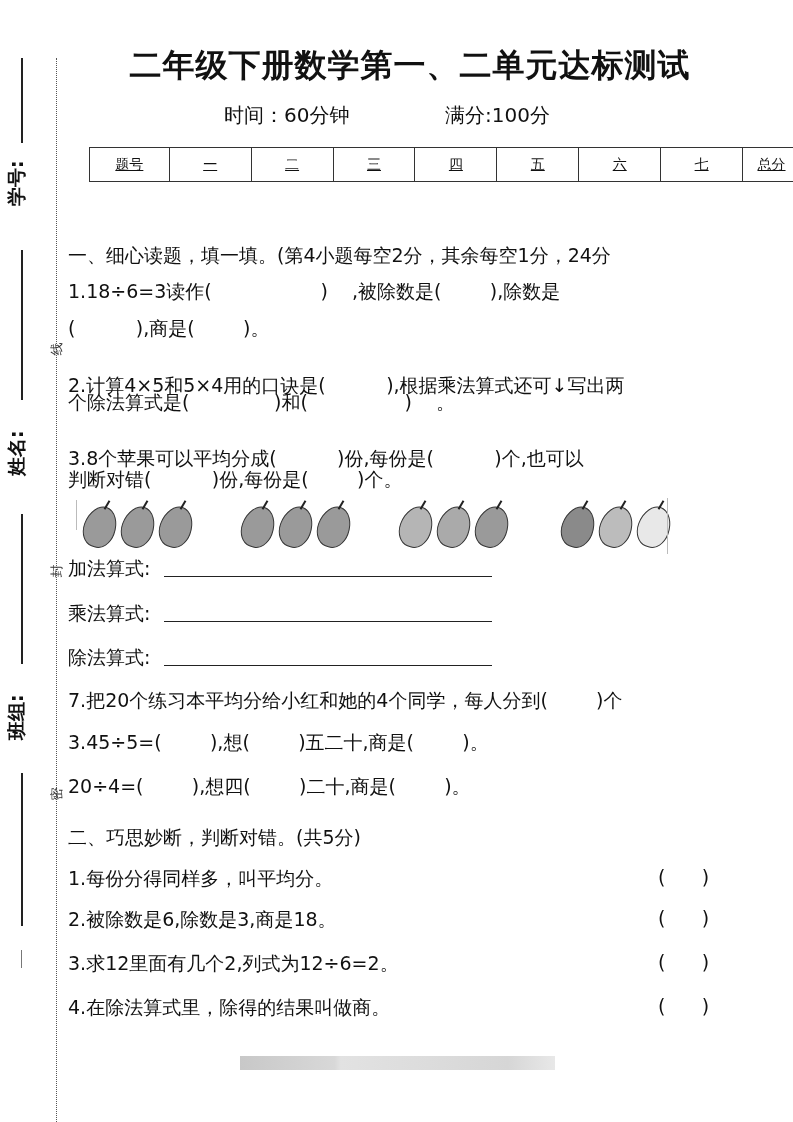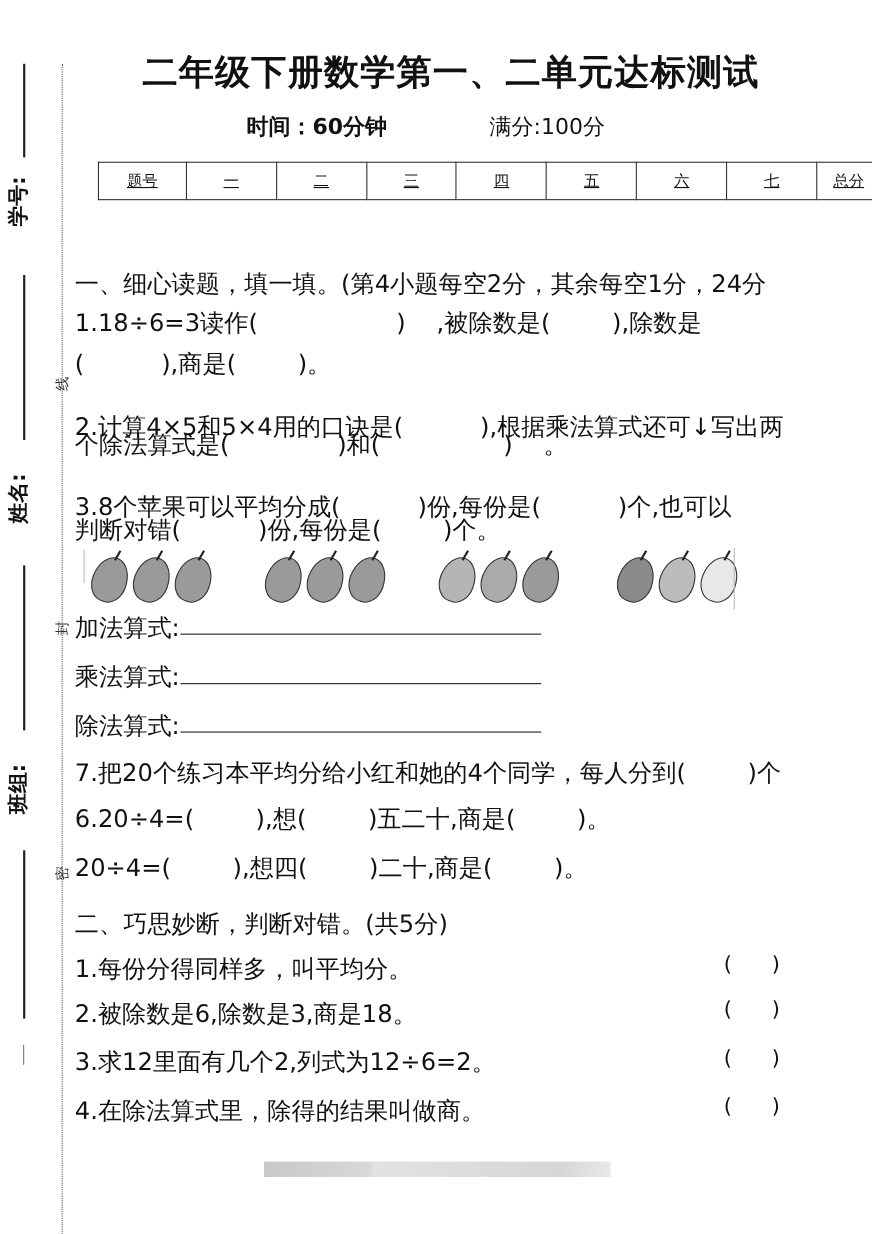--- a/index.html
+++ b/index.html
@@ -16,21 +16,21 @@
                font-family: "DejaVu Sans", sans-serif; }
 
   .title { position: absolute; left: 60px; width: 700px; top: 44px; text-align: center;
            font-size: 32px; font-weight: bold; letter-spacing: 1px; font-family: "DejaVu Sans", sans-serif; }
   .subtitle { position: absolute; top: 102px; font-size: 20px; font-family: "DejaVu Sans", sans-serif; }
 
   table.score { position: absolute; left: 89px; top: 147px; width: 712px; border-collapse: collapse;
                 font-family: "DejaVu Sans", sans-serif; font-size: 14px; text-decoration: underline; }
   table.score td { border: 1.5px solid #333; text-align: center; height: 33px; padding: 0; }
 
-  .line { position: absolute; left: 68px; font-size: 22px; white-space: pre; font-family: "DejaVu Sans", sans-serif; }
+  .line { position: absolute; left: 68px; font-size: 19px; white-space: pre; font-family: "DejaVu Sans", sans-serif; }
   .underline { position: absolute; height: 0; border-top: 1.5px solid #222; left: 164px; width: 328px; }
 
   .apples { position: absolute; top: 500px; height: 52px; display: flex; gap: 2px; }
   .apple { width: 36px; height: 46px; position: relative; }
   .apple .body { position: absolute; left: 2px; top: 6px; width: 30px; height: 40px; border-radius: 50% 50% 45% 45% / 55% 55% 45% 45%;
                  background: #9a9a9a; border: 1.5px solid #333; transform: rotate(20deg); }
   .apple .stem { position: absolute; left: 24px; top: 0; width: 2px; height: 10px; background: #222; transform: rotate(30deg); }
   .apple.light .body { background: #e8e8e8; }
   .vbar { position: absolute; width: 1px; background: #bbb; }
 
@@ -50,21 +50,21 @@
 <div class="margin-label" style="top:712px;">班组:</div>
 <div class="margin-solid" style="top:773px;height:153px;"></div>
 <div class="margin-solid" style="top:950px;height:18px;width:1px;background:#777;"></div>
 
 <div class="dotted-line" style="top:58px;height:1064px;"></div>
 <div class="seal-char" style="top:340px;">线</div>
 <div class="seal-char" style="top:562px;">封</div>
 <div class="seal-char" style="top:785px;">密</div>
 
 <div class="title">二年级下册数学第一、二单元达标测试</div>
-<div class="subtitle" style="left:224px;font-weight:bold;">时间：60分钟</div>
+<div class="subtitle" style="left:224px;">时间：60分钟</div>
 <div class="subtitle" style="left:445px;">满分:100分</div>
 
 <table class="score">
   <tbody>
       <tr>
     <td style="width:72px">题号</td>
     <td style="width:74px">一</td>
     <td style="width:74px">二</td>
     <td style="width:74px">三</td>
     <td style="width:74px">四</td>
@@ -144,21 +144,21 @@
 <div class="vbar" style="left:667px;top:498px;height:56px;"></div>
 
 <div class="line" style="top:556px;">加法算式:</div>
 <div class="underline" style="top:576px;"></div>
 <div class="line" style="top:601px;">乘法算式:</div>
 <div class="underline" style="top:621px;"></div>
 <div class="line" style="top:645px;">除法算式:</div>
 <div class="underline" style="top:665px;"></div>
 
 <div class="line" style="top:688px;">7.把20个练习本平均分给小红和她的4个同学，每人分到(        )个</div>
-<div class="line" style="top:730px;">6.20÷4=(        ),想(        )五二十,商是(        )。</div>
+<div class="line" style="top:730px;">3.45÷5=(        ),想(        )五二十,商是(        )。</div>
 <div class="line" style="top:774px;">20÷4=(        ),想四(        )二十,商是(        )。</div>
 
 <div class="line" style="top:825px;">二、巧思妙断，判断对错。(共5分)</div>
 <div class="line" style="top:866px;">1.每份分得同样多，叫平均分。</div>
 <div class="paren-pair" style="top:866px;">(      )</div>
 <div class="line" style="top:907px;">2.被除数是6,除数是3,商是18。</div>
 <div class="paren-pair" style="top:907px;">(      )</div>
 <div class="line" style="top:951px;">3.求12里面有几个2,列式为12÷6=2。</div>
 <div class="paren-pair" style="top:951px;">(      )</div>
 <div class="line" style="top:995px;">4.在除法算式里，除得的结果叫做商。</div>

